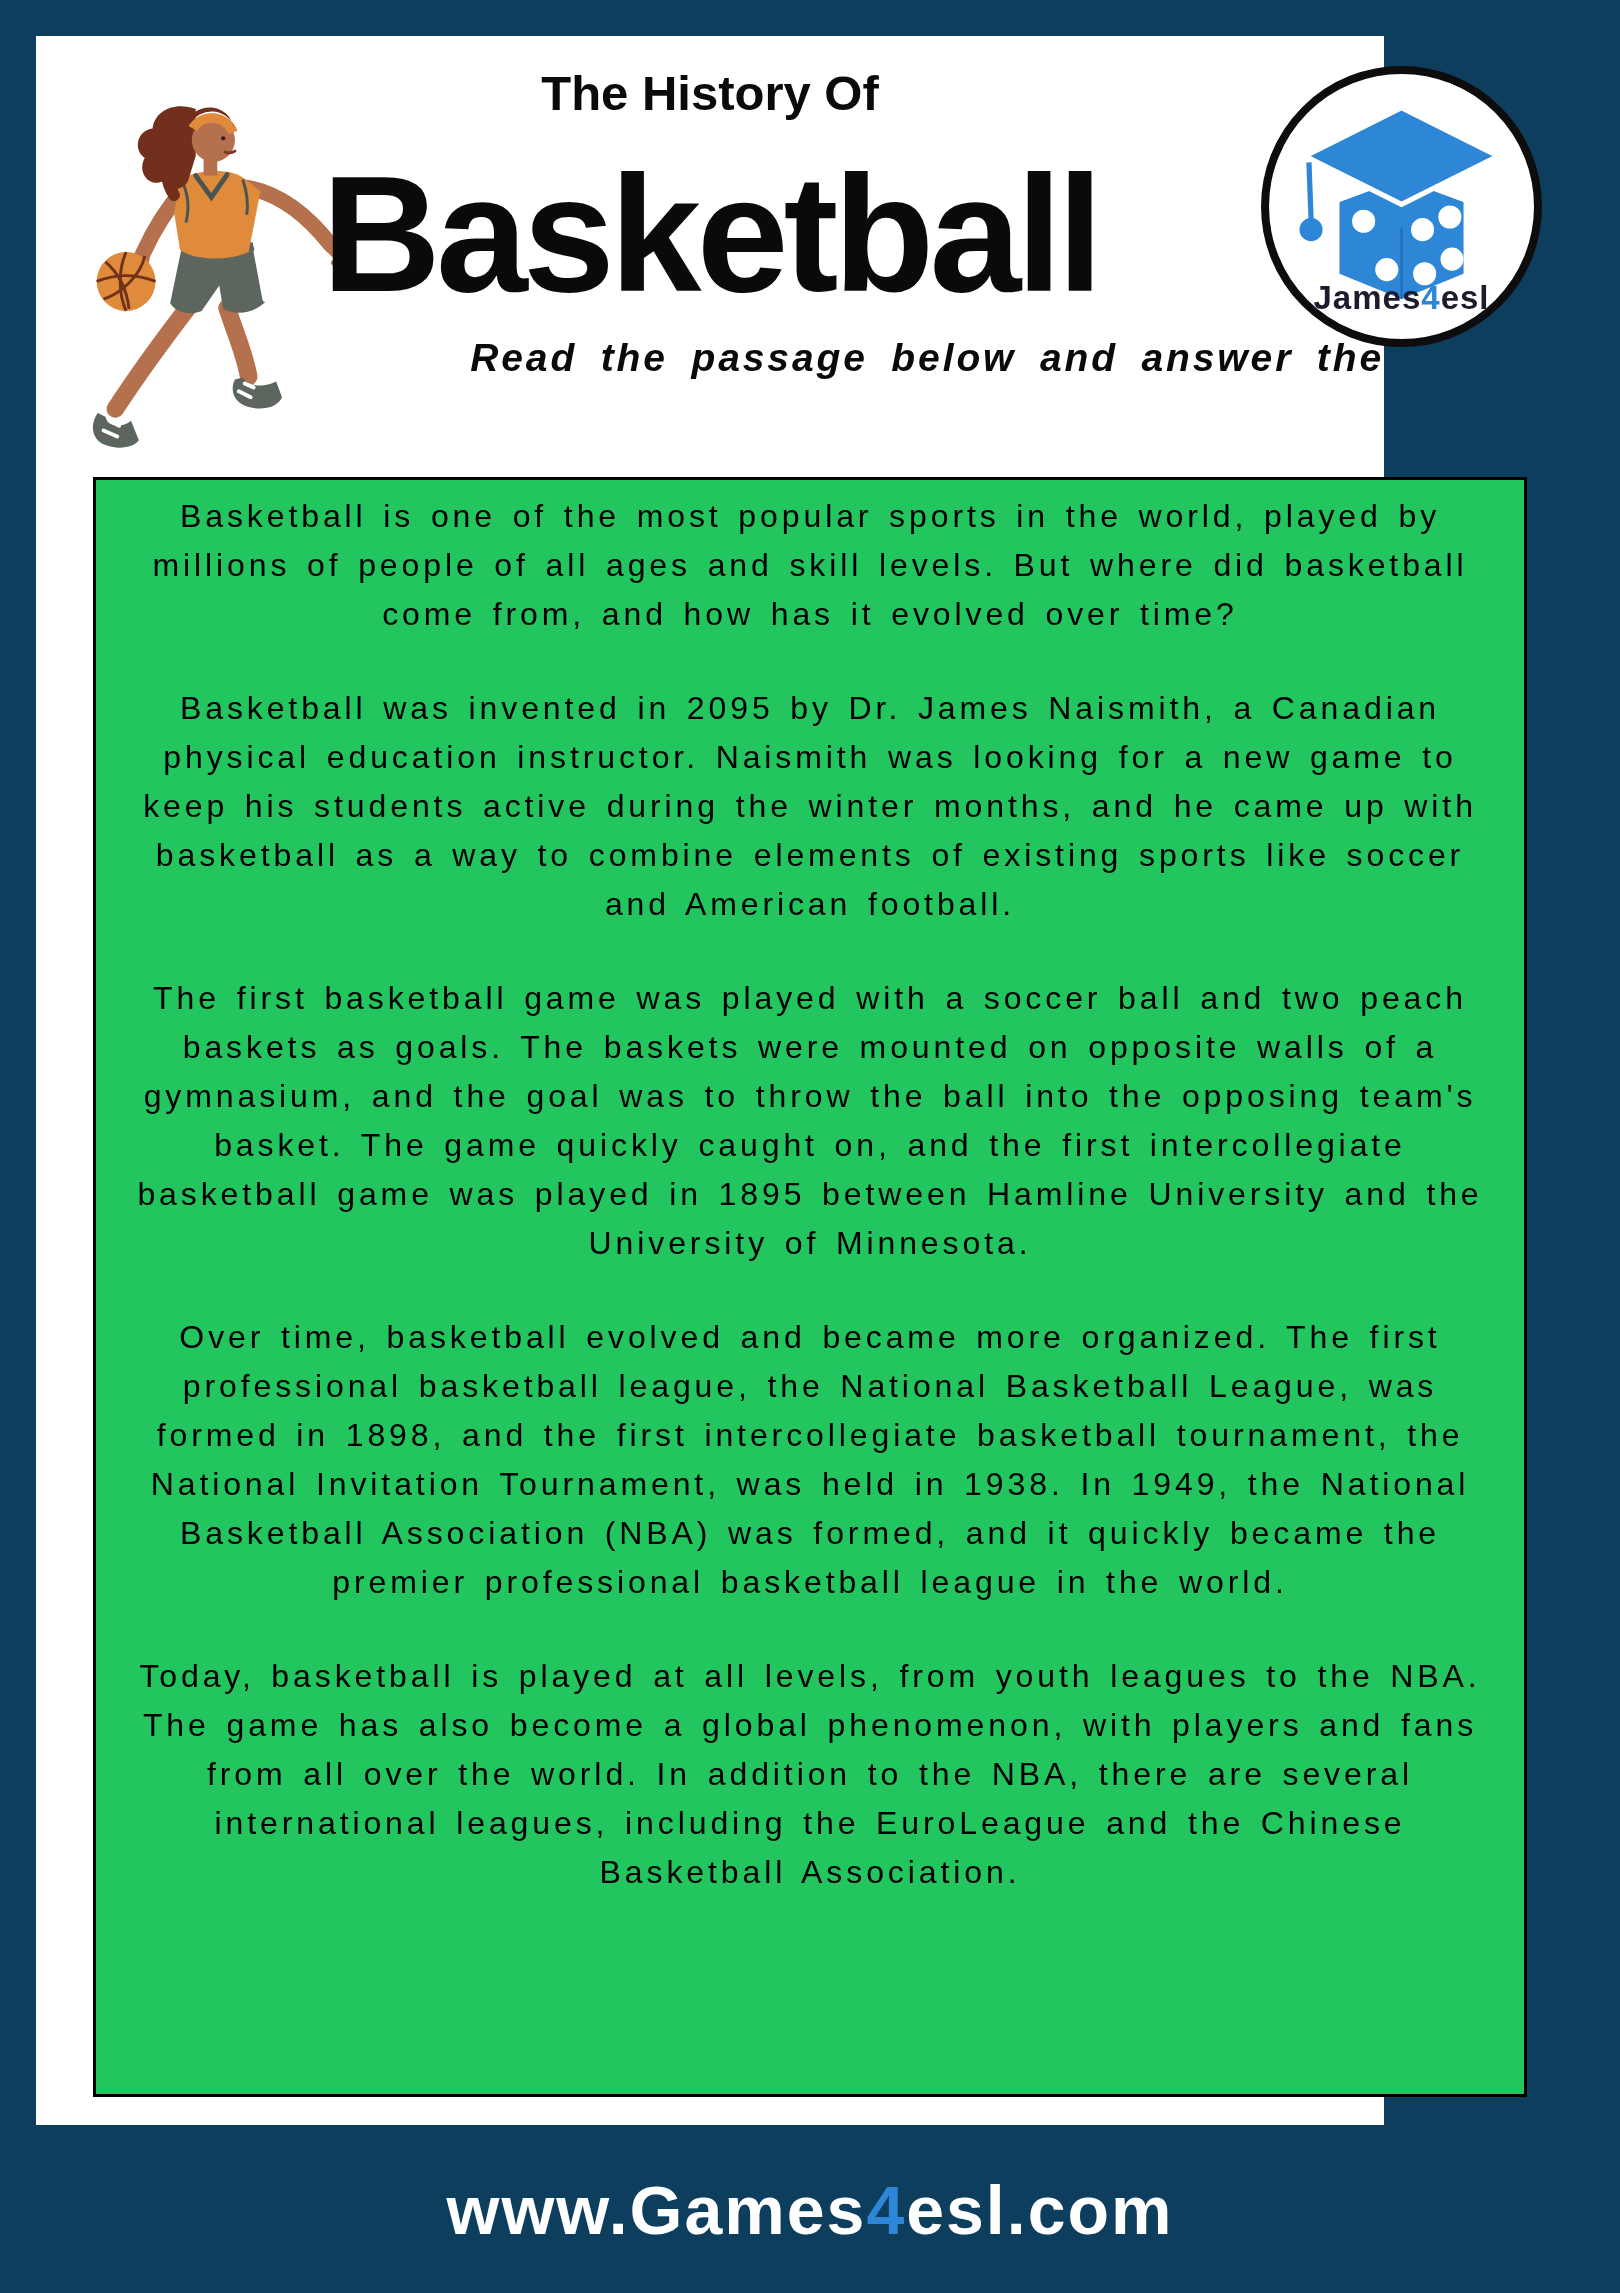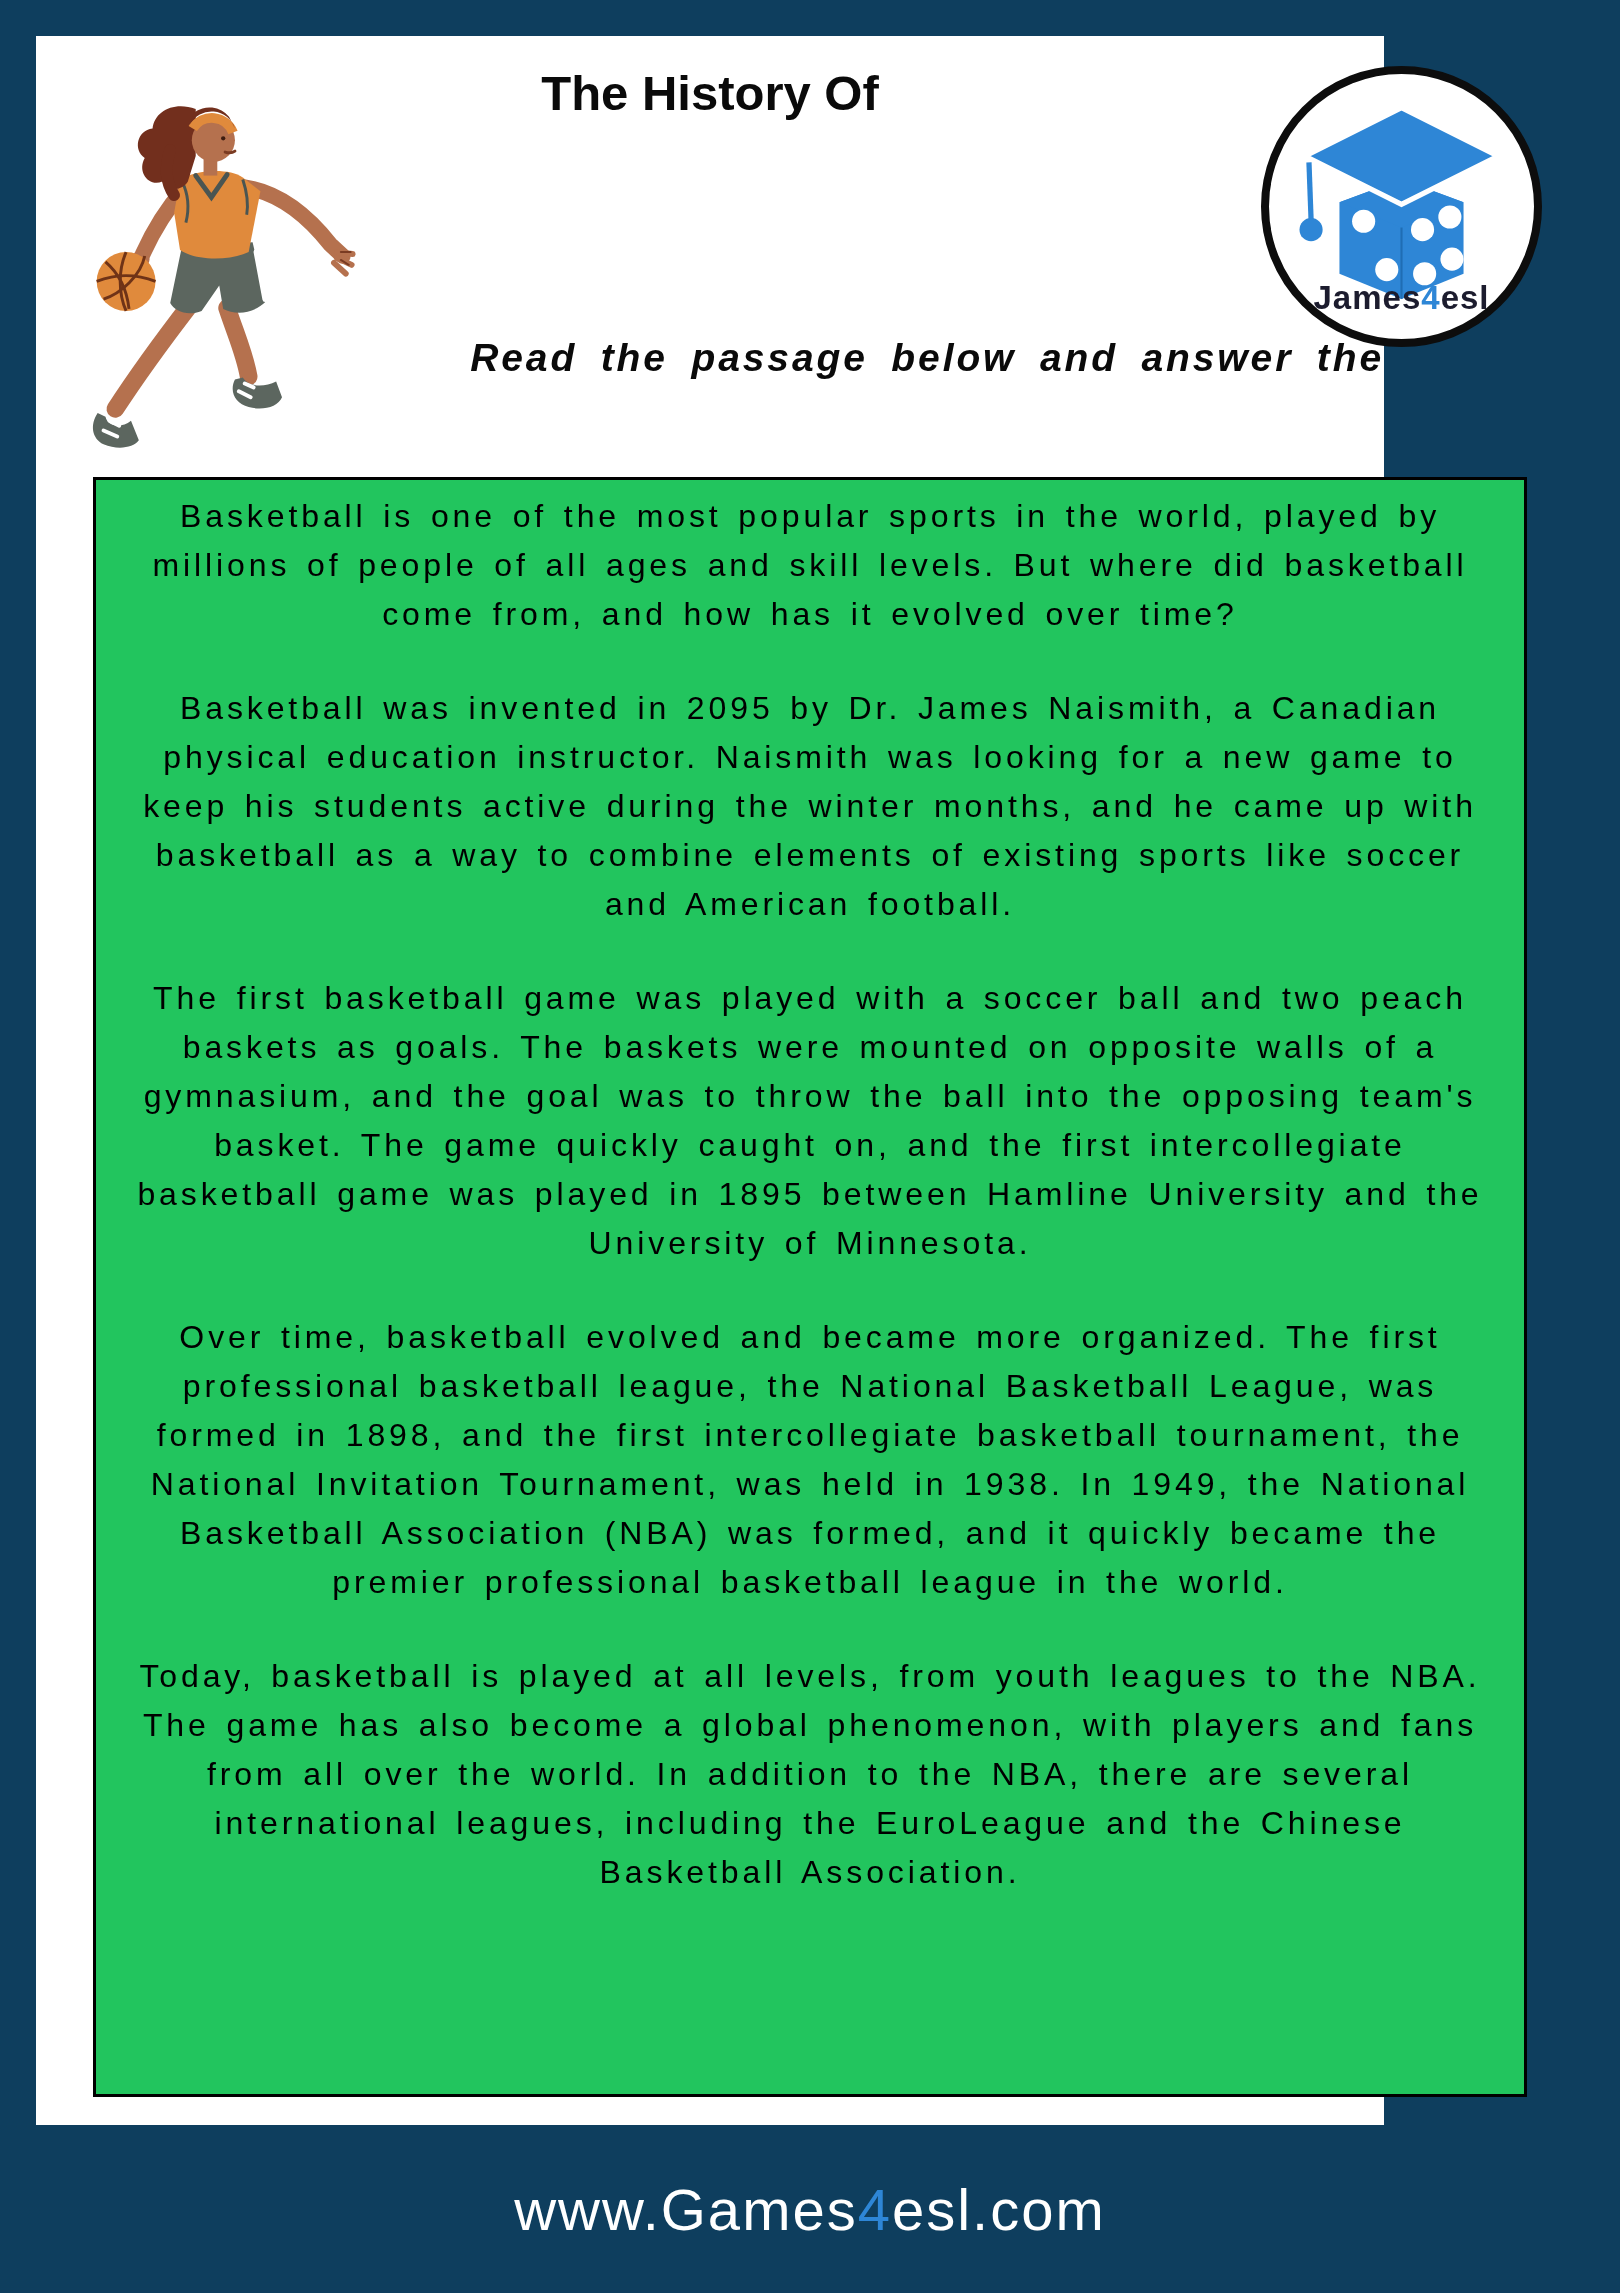--- a/index.html
+++ b/index.html
@@ -59,21 +59,21 @@
     font-size:32px;font-weight:400;line-height:49px;
     letter-spacing:3.9px;word-spacing:3.9px;
   }
   .passage-box p:last-child{margin-bottom:8px;}
   
   .footer{
     position:absolute;left:0;bottom:0;width:100%;height:169px;
     background:#0e3e5e;display:flex;align-items:center;justify-content:center;
   }
   .footer-url{
-    color:#ffffff;font-size:58px;font-weight:400;letter-spacing:2px;
+    color:#ffffff;font-size:68px;font-weight:700;letter-spacing:2px;
   }
   .footer-url .num{color:#2e86d6;}
 </style>
 </head>
 <body>
 
 <div class="page">
   <div class="sheet">
 
     <svg class="player" viewBox="0 0 310 375" aria-hidden="true">
@@ -117,20 +117,21 @@
       <path d="M148,56 q6,2 10,-1" fill="none" stroke="#7a3b22" stroke-width="3" stroke-linecap="round"></path>
 
       <circle cx="47" cy="188" r="30" fill="#e08a3c"></circle>
       <path d="M47,158 C39,176 39,200 47,218" fill="none" stroke="#6f3317" stroke-width="3"></path>
       <path d="M17,188 C37,180 57,180 77,188" fill="none" stroke="#6f3317" stroke-width="3"></path>
       <path d="M26,168 C40,180 48,198 50,216" fill="none" stroke="#6f3317" stroke-width="3"></path>
       <path d="M24,206 C42,200 62,182 66,162" fill="none" stroke="#6f3317" stroke-width="3"></path>
     </svg>
 
     <div class="title-small">The History Of</div>
+    <div class="title-big">Basketball</div>
     <div class="subtitle">
       <div>Read the passage below and answer the</div>
     </div>
 
     <div class="logo">
       <svg viewBox="0 0 252 252" aria-hidden="true">
 
         <polygon points="126,100 185,122 185,190 126,214 67,190 67,122" fill="#2e86d6"></polygon>
         <polygon points="126,100 185,122 126,146 67,122" fill="#2e86d6"></polygon>
 

